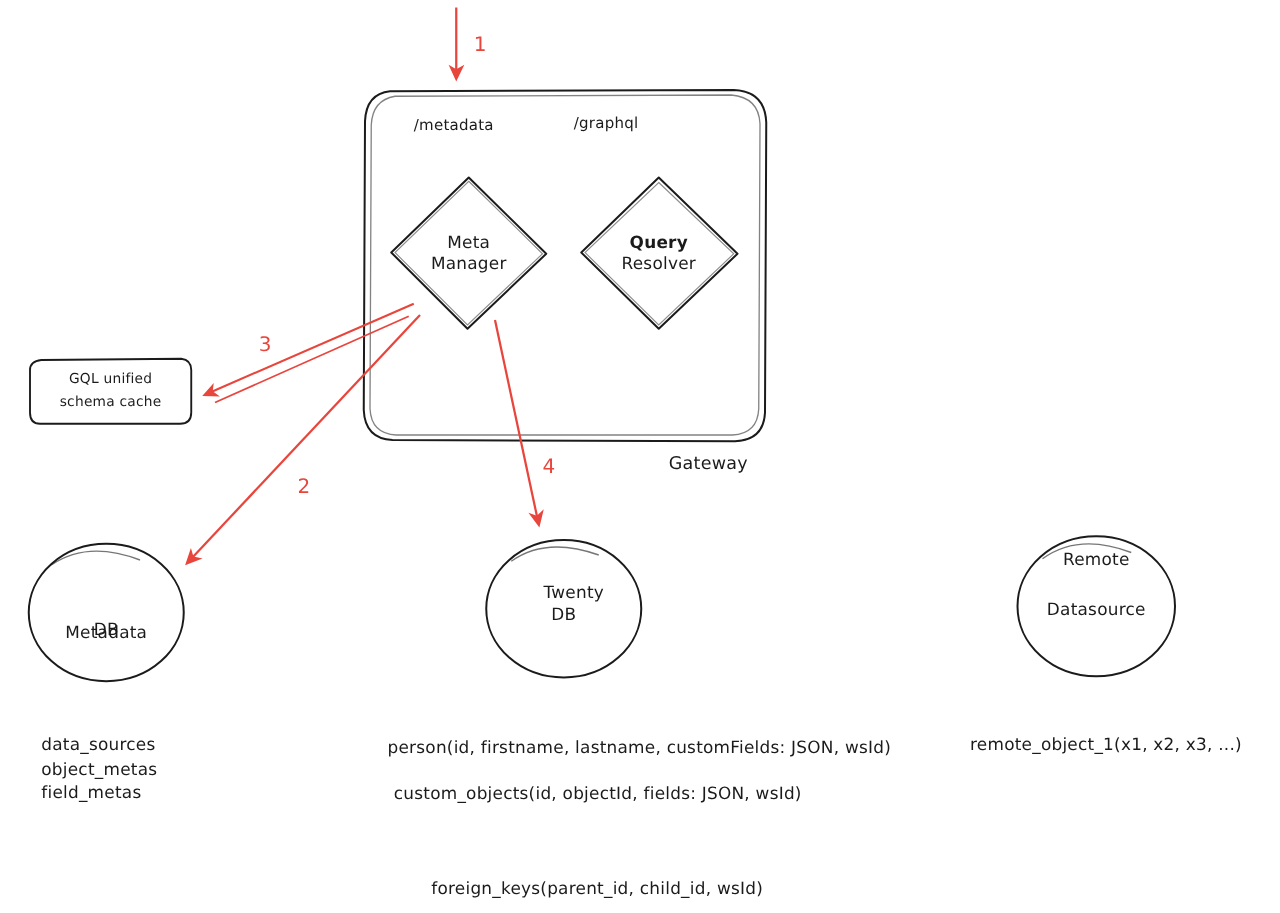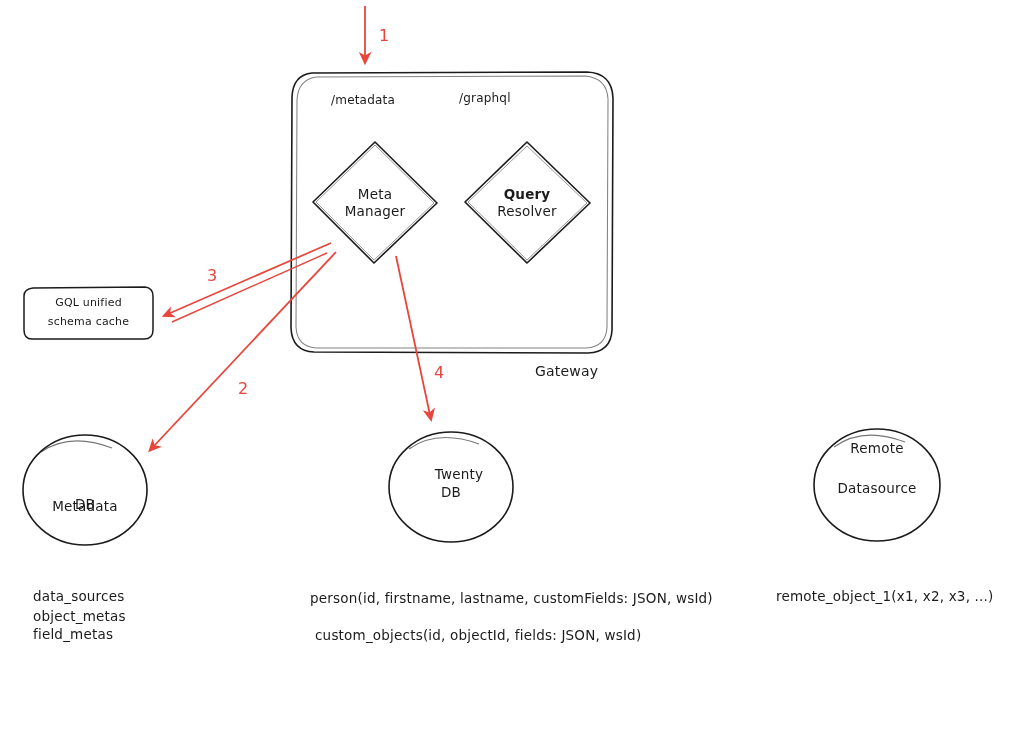--- a/index.html
+++ b/index.html
@@ -158,14 +158,15 @@
 
   <div class="label hand schema-text" style="left:33px; top:588px;">data_sources</div>
   <div class="label hand schema-text" style="left:33px; top:608px;">object_metas</div>
   <div class="label hand schema-text" style="left:33px; top:626px;">field_metas</div>
 
   <div class="label hand schema-text" style="left:315px; top:627px;">custom_objects(id, objectId, fields: JSON, wsId)</div>
   <div class="label hand schema-text" style="left:310px; top:590px;">person(id, firstname, lastname, customFields: JSON, wsId)</div>
 
   <div class="label hand schema-text" style="left:776px; top:588px;">remote_object_1(x1, x2, x3, ...)</div>
 
+  <div class="label hand schema-text" style="left:345px; top:703px;">foreign_keys(parent_id, child_id, wsId)</div>
 
 </div>
 
 </body></html>

